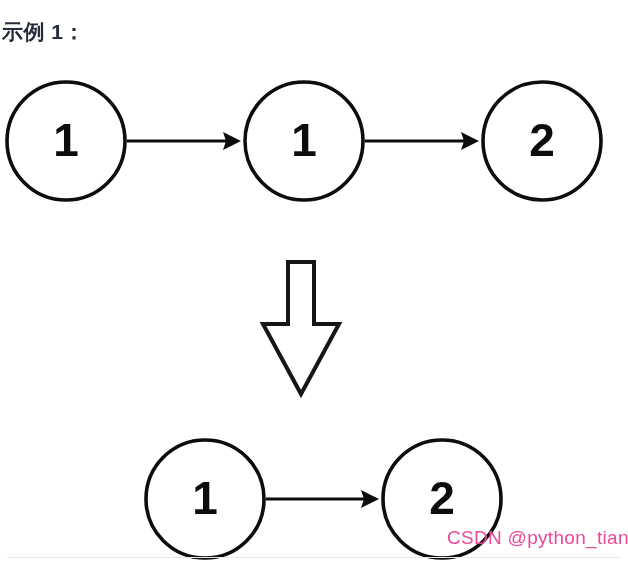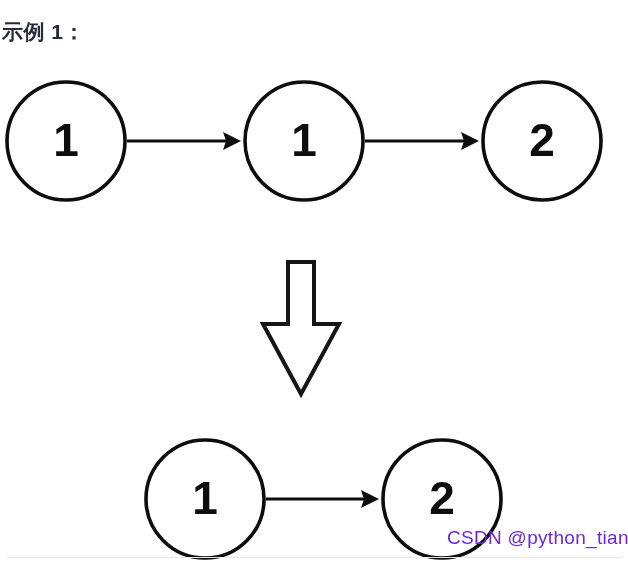--- a/index.html
+++ b/index.html
@@ -62,21 +62,21 @@
     fill: #ffffff;
     stroke: #161616;
     stroke-width: 4;
     stroke-linejoin: miter;
   }
   #watermark {
     position: absolute;
     left: 447px;
     top: 527px;
     font-size: 19px;
-    color: #6d28d9;
+    color: #ec4899;
     white-space: nowrap;
     letter-spacing: 0.3px;
   }
   #bottom-rule {
     position: absolute;
     left: 0;
     top: 557px;
     width: 628px;
     height: 1px;
     background: #e6e8eb;

